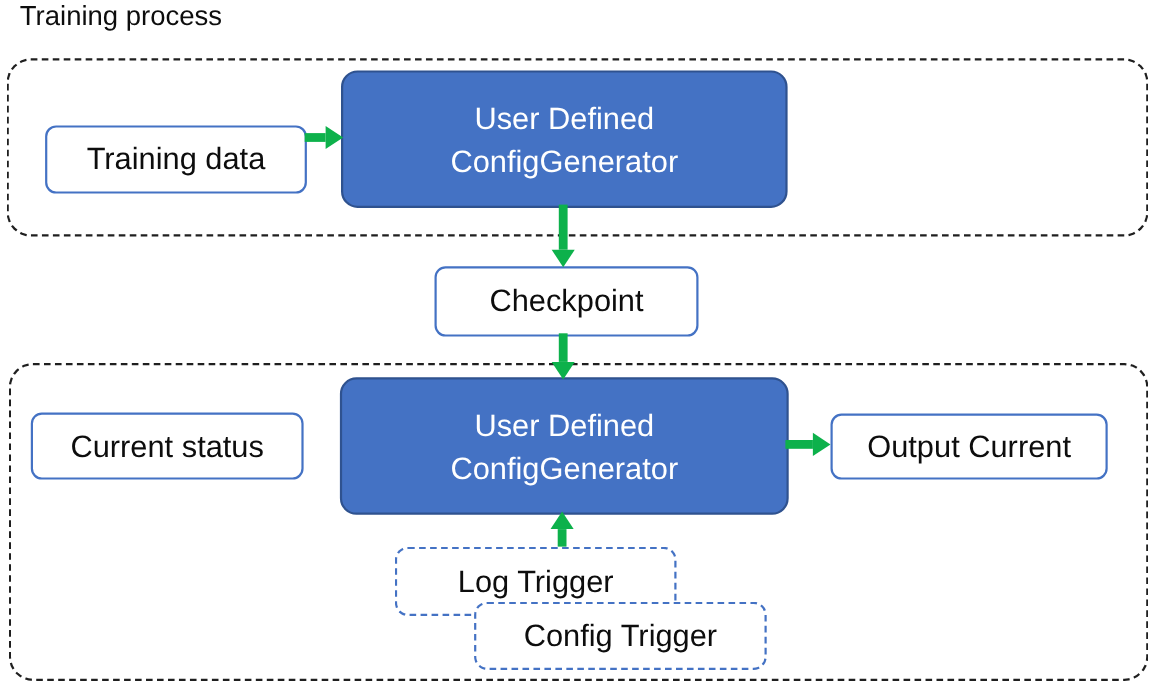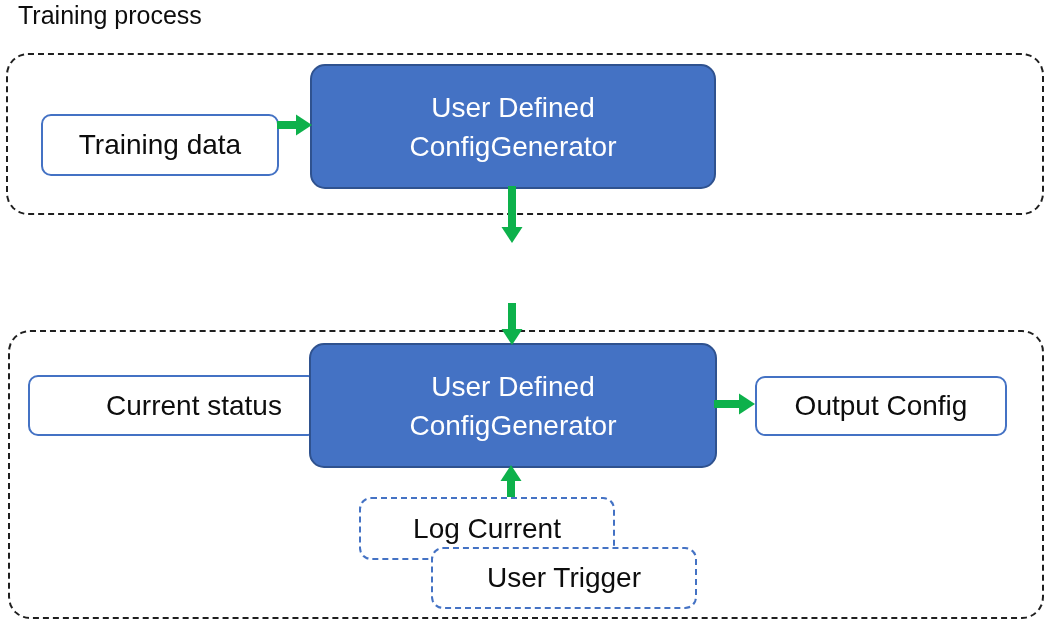--- a/index.html
+++ b/index.html
@@ -75,36 +75,37 @@
 
   <div class="dash-section" style="left:6px;top:53px;width:1034px;height:158px;"></div>
 
   <div class="io-node" style="left:41px;top:114px;width:234px;height:58px;">Training data</div>
 
   <div class="gen-node" style="left:310px;top:64px;width:402px;height:121px;">
     <span>User Defined</span>
     <span>ConfigGenerator</span>
   </div>
 
+  <div class="io-node" style="left:395px;top:242px;width:236px;height:60px;">Checkpoint</div>
 
 
   <div class="dash-section" style="left:8px;top:330px;width:1032px;height:285px;"></div>
 
-  <div class="io-node" style="left:28px;top:375px;width:244px;height:57px;padding-left:42px;">Current status</div>
+  <div class="io-node" style="left:28px;top:375px;width:244px;height:57px;">Current status</div>
 
   <div class="gen-node" style="left:309px;top:343px;width:404px;height:121px;">
     <span>User Defined</span>
     <span>ConfigGenerator</span>
   </div>
 
-  <div class="io-node" style="left:755px;top:376px;width:248px;height:56px;">Output Config</div>
+  <div class="io-node" style="left:755px;top:376px;width:248px;height:56px;">Output Current</div>
 
-  <div class="trigger-node" style="left:359px;top:497px;width:252px;height:59px;z-index:2;">Log Current</div>
+  <div class="trigger-node" style="left:359px;top:497px;width:252px;height:59px;z-index:2;">Log Trigger</div>
 
-  <div class="trigger-node" style="left:431px;top:547px;width:262px;height:58px;z-index:3;">User Trigger</div>
+  <div class="trigger-node" style="left:431px;top:547px;width:262px;height:58px;z-index:3;">Config Trigger</div>
 
   <svg class="arrows" width="1057" height="631" viewBox="0 0 1057 631">
     <g>
       <line class="ar" x1="277" y1="125" x2="296" y2="125"></line>
       <polygon class="ah" points="296,114.5 296,135.5 312,125"></polygon>
     </g>
     <g>
       <line class="ar" x1="512" y1="186" x2="512" y2="227"></line>
       <polygon class="ah" points="501.5,227 522.5,227 512,243"></polygon>
     </g>

